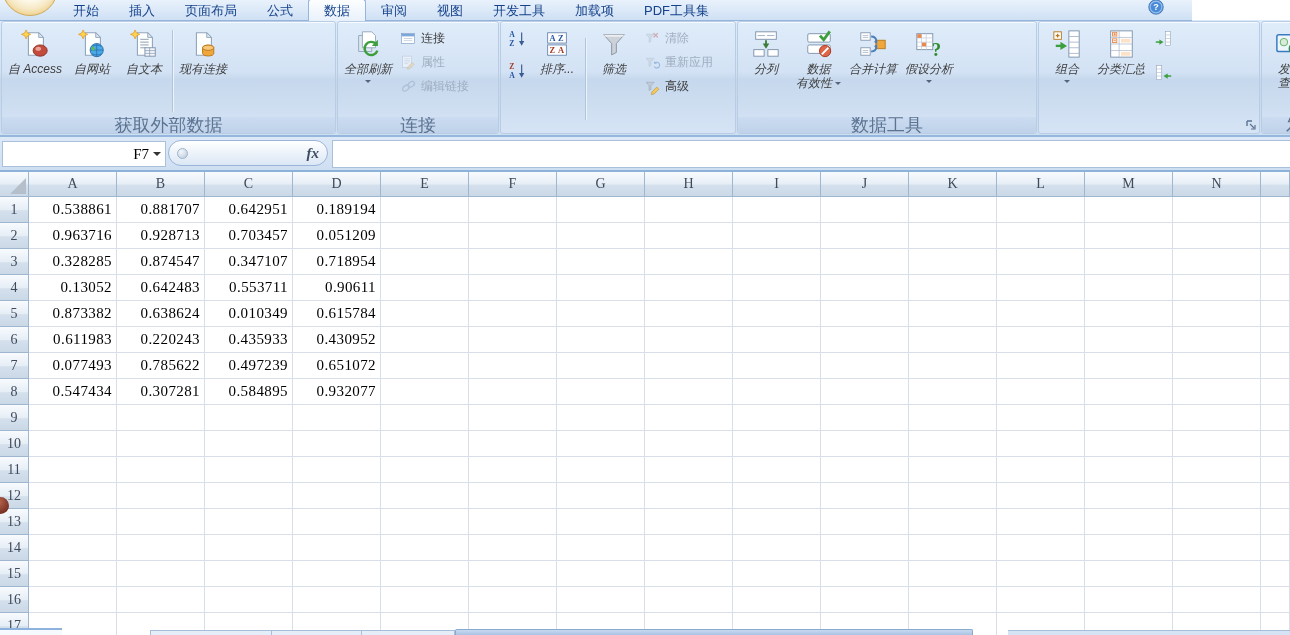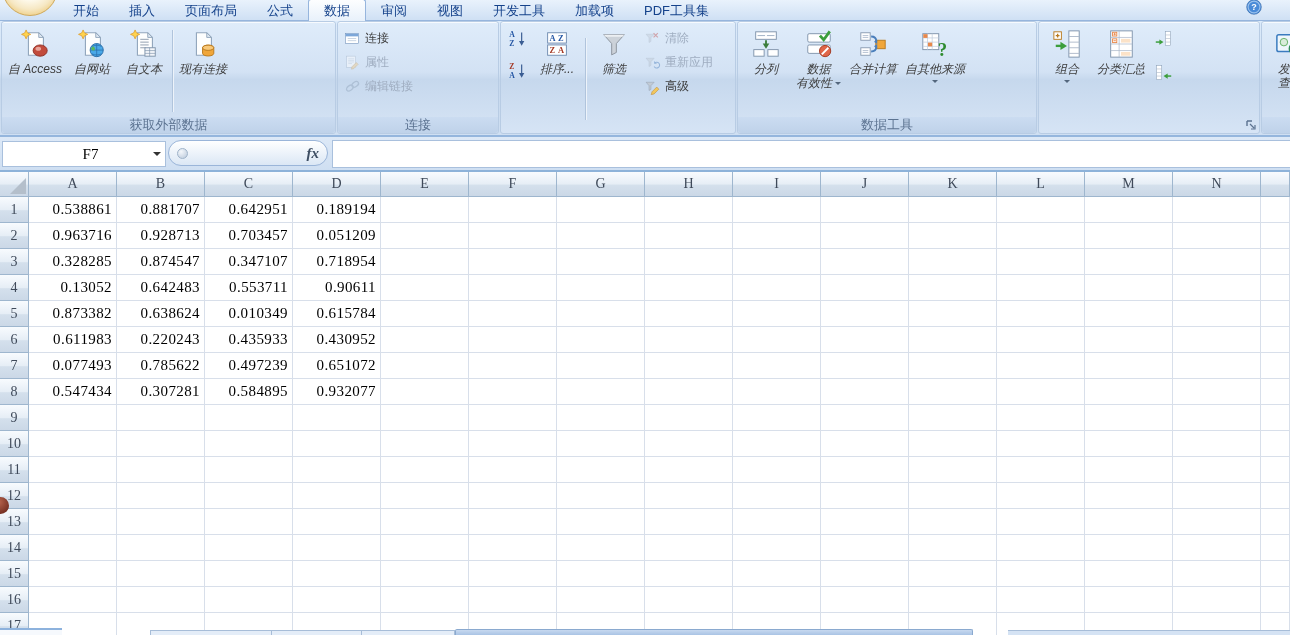--- a/index.html
+++ b/index.html
@@ -1,39 +1,39 @@
 <!DOCTYPE html>
 <html><head>
 <meta charset="utf-8">
 <style>
   html,body{margin:0;padding:0;}
   body{width:1290px;height:635px;overflow:hidden;position:relative;background:#fff;
        font-family:"Liberation Sans",sans-serif;-webkit-font-smoothing:antialiased;}
 
   
-  #tabrow{position:absolute;left:0;top:0;width:1290px;height:20px;
+  #tabrow{position:absolute;left:0;top:0;width:1192px;height:20px;
     background:linear-gradient(180deg,#e9f2fc,#cfe0f4);border-bottom:1px solid #96b5dd;z-index:3;}
   #orb{position:absolute;left:2px;top:-40px;width:54px;height:54px;border-radius:50%;
     background:radial-gradient(circle at 50% 42%,#fffdf4 35%,#f6e8c4 62%,#ecc46a 88%,#d9a23e 100%);
     border:1px solid #cfa95c;}
   #tabs{position:absolute;left:58px;top:0;height:20px;display:flex;align-items:flex-end;}
   .tab{height:20px;line-height:22px;padding:0 15px;font-size:13px;color:#15428b;cursor:default;white-space:nowrap;}
   .tab.sel{background:linear-gradient(180deg,#fdfeff,#e8f1fb);border:1px solid #96b5dd;border-bottom:none;
     border-radius:3px 3px 0 0;margin-bottom:-1px;height:21px;}
   #help{position:absolute;right:27px;top:-2px;width:18px;height:18px;}
 
   
   #ribbon{position:absolute;left:0;top:20px;width:1290px;height:115px;
     background:linear-gradient(180deg,#dcebfb 0%,#d2e2f4 46%,#c5d7ec 52%,#cfdff2 100%);
     border-bottom:2px solid #95b6dd;display:flex;align-items:stretch;padding:0;z-index:2;}
   .group{position:relative;margin:1px 0 1px 1px;border:1px solid #b8cce4;border-radius:3px;
     background:linear-gradient(180deg,#dfecfa 0%,#d3e2f4 45%,#c6d8ed 52%,#d6e4f5 100%);
     box-shadow:inset 0 1px 0 rgba(255,255,255,.75);display:flex;flex-direction:column;flex:0 0 auto;}
   .gbody{flex:1;display:flex;align-items:flex-start;padding:2px 2px 0 2px;}
-  .glabel{height:16px;line-height:16px;text-align:center;font-size:13px;color:#5c7391;
+  .glabel{height:16px;line-height:16px;text-align:center;font-size:18px;color:#5c7391;
     background:linear-gradient(180deg,#cbdcf1,#bfd2e9);border-radius:0 0 3px 3px;white-space:nowrap;overflow:hidden;}
   .bigbtn{display:flex;flex-direction:column;align-items:center;justify-content:flex-start;
     min-width:44px;padding:2px 4px 0 4px;border-radius:3px;font-size:12px;color:#3c3c3c;cursor:default;}
   .bigbtn .bicon{height:36px;display:flex;align-items:center;}
   .bigbtn svg{width:30px;height:30px;}
   .bline{height:14px;line-height:14px;white-space:nowrap;display:flex;align-items:center;gap:3px;font-style:italic;}
   .dropline{height:10px;display:flex;align-items:center;}
   .tri{width:0;height:0;border:3.5px solid transparent;border-top-color:#53667d;margin-top:3px;}
   .vcol{display:flex;flex-direction:column;justify-content:flex-start;padding:2px 1px;}
   .smallbtn{display:flex;align-items:center;gap:4px;font-size:12px;color:#3c3c3c;
@@ -46,21 +46,21 @@
   .minibtn svg{width:19px;height:19px;}
   .vsep{width:1px;align-self:center;height:82px;background:#b0c4dc;box-shadow:1px 0 0 #edf3fa;margin:0 2px;}
   .launcher{position:absolute;right:1px;bottom:1px;width:14px;height:14px;cursor:default;}
   .launcher svg{width:14px;height:14px;}
 
   
   #formularow{position:absolute;left:0;top:137px;width:1290px;height:33px;
     background:linear-gradient(180deg,#dde9f7,#cfdff2);border-bottom:2px solid #8db2d9;z-index:2;}
   #namebox{position:absolute;left:2px;top:4px;width:162px;height:24px;background:#fff;
     border:1px solid #a9c0dd;display:flex;align-items:center;}
-  #namebox .nbtext{flex:1;text-align:center;font:15px "Liberation Serif",serif;color:#000;padding-left:29px;}
+  #namebox .nbtext{flex:1;text-align:right;font:15px "Liberation Serif",serif;color:#000;padding-left:29px;}
   .nb-arrow{width:16px;height:22px;display:flex;align-items:center;justify-content:center;}
   .nb-arrow i{width:0;height:0;border:4px solid transparent;border-top-color:#333;margin-top:4px;}
   #fxpill{position:absolute;left:168px;top:3px;width:160px;height:26px;border-radius:13px;
     background:linear-gradient(180deg,#ffffff,#dbe7f5);border:1px solid #9ab5d9;
     display:flex;align-items:center;padding:0 8px;box-sizing:border-box;}
   #fxpill .knob{width:9px;height:9px;border-radius:50%;
     background:radial-gradient(circle at 35% 30%,#f4f7fb,#b9c8da);border:1px solid #9fb3c9;}
   #fxpill .fx{margin-left:auto;font:italic bold 15px "Liberation Serif",serif;color:#3d4e63;}
   #fbar{position:absolute;left:332px;top:3px;right:0;height:26px;background:#fff;
     border:1px solid #a9c0dd;border-right:none;font:13px "Liberation Serif",serif;color:#000;
@@ -170,20 +170,34 @@
               <ellipse cx="21.5" cy="20" rx="6" ry="2.8" fill="#f8c878" stroke="#b97a1e"></ellipse>
             </svg>
           </span>
           <span class="bline">现有连接</span>
         </div>
       </div>
       <div class="glabel">获取外部数据</div>
     </div>
     <div class="group" style="width: 160px;">
       <div class="gbody">
+        <div class="bigbtn">
+          <span class="bicon">
+            <svg viewBox="0 0 32 32" style="width:30px;height:30px">
+              <path d="M6 7h10l4 4v13H6z" fill="#dde7f2" stroke="#93a7bd"></path>
+              <path d="M10 3h10l4 4v13H10z" fill="#fff" stroke="#93a7bd"></path>
+              <path d="M24.5 16a7 7 0 1 0 1.5 7" fill="none" stroke="#3c9e3c" stroke-width="2.6"></path>
+              <path d="M26.5 11.5v6.5h-6.5z" fill="#3c9e3c"></path>
+            </svg>
+          </span>
+          <span class="bline">全部刷新</span>
+          <span class="dropline">
+            <i class="tri"></i>
+          </span>
+        </div>
         <div class="vcol">
           <div class="smallbtn">
             <svg viewBox="0 0 32 32" style="width:17px;height:17px">
               <rect x="3" y="7" width="24" height="18" fill="#fff" stroke="#6c8cb5"></rect>
               <rect x="3" y="7" width="24" height="5" fill="#7da7d9"></rect>
               <path d="M7 16h16M7 20h16" stroke="#9db2cc"></path>
             </svg>
             <span>连接</span>
           </div>
           <div class="smallbtn dis">
@@ -319,21 +333,21 @@
         <div class="bigbtn">
           <span class="bicon">
             <svg viewBox="0 0 32 32" style="width:30px;height:30px">
               <rect x="3" y="5" width="17" height="17" fill="#fff" stroke="#7f93ab"></rect>
               <path d="M3 9.5h17M3 14h17M3 18.5h17M8 5v17M13 5v17" stroke="#c3cedd" stroke-width=".8"></path>
               <rect x="3.5" y="5.5" width="4.5" height="4" fill="#e8884a"></rect>
               <rect x="8.5" y="14.5" width="4.5" height="4" fill="#e8884a"></rect>
               <text x="19" y="29" font-size="20" font-weight="bold" fill="#2e8b2e" font-family="serif">?</text>
             </svg>
           </span>
-          <span class="bline">自其他来源</span>
+          <span class="bline">假设分析</span>
           <span class="dropline">
             <i class="tri"></i>
           </span>
         </div>
       </div>
       <div class="glabel">数据工具</div>
     </div>
     <div class="group" style="width: 220px;">
       <div class="gbody">
         <div class="bigbtn">

